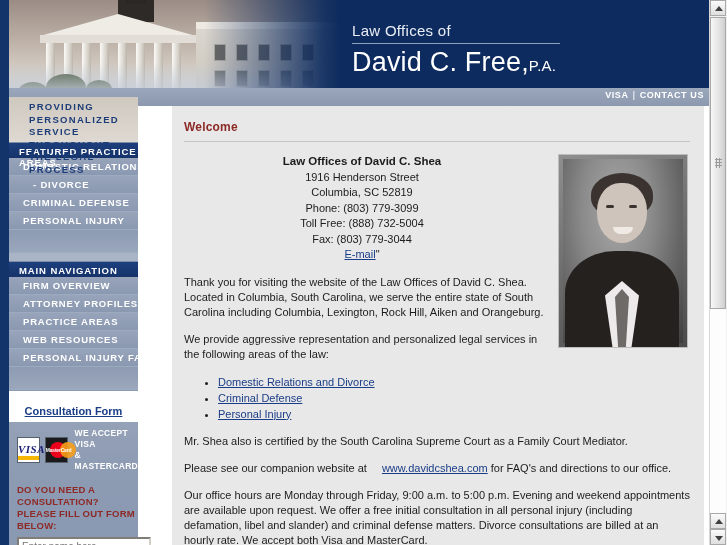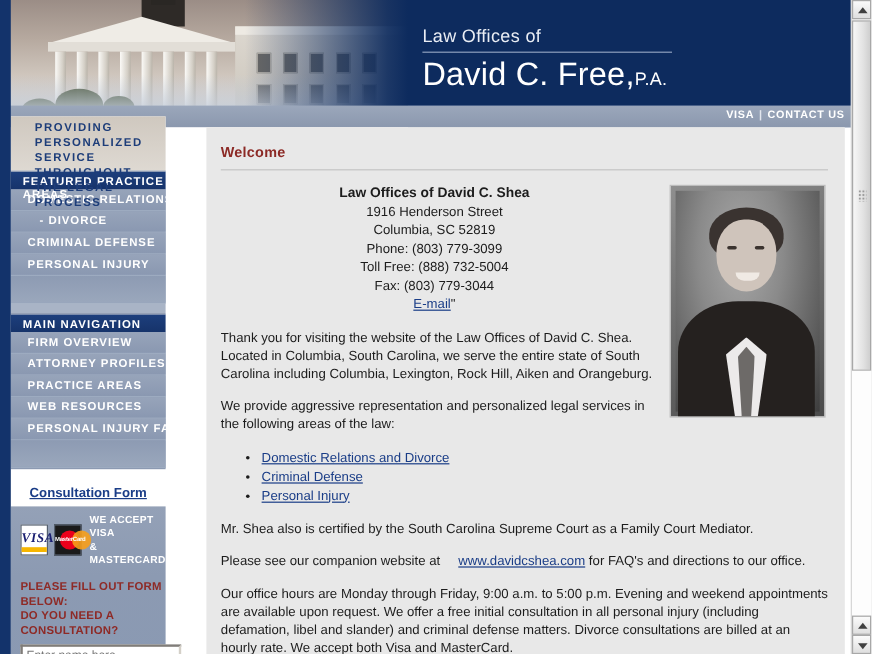--- a/index.html
+++ b/index.html
@@ -553,22 +553,22 @@
         </div>
         <div class="cards-text">
           <div>WE ACCEPT VISA</div>
           <div>&amp; MASTERCARD</div>
         </div>
       </div>
     </div>
 
     <div class="form-area">
       <div class="form-head">
+        <div>DO YOU NEED A CONSULTATION?</div>
         <div>PLEASE FILL OUT FORM BELOW:</div>
-        <div>DO YOU NEED A CONSULTATION?</div>
       </div>
       <input type="text" placeholder="Enter name here" style="">
 
     </div>
   </div>
 
   <div class="content">
     <div class="content-inner">
       <div class="welcome">Welcome</div>
       <div class="welcome-rule"></div>

